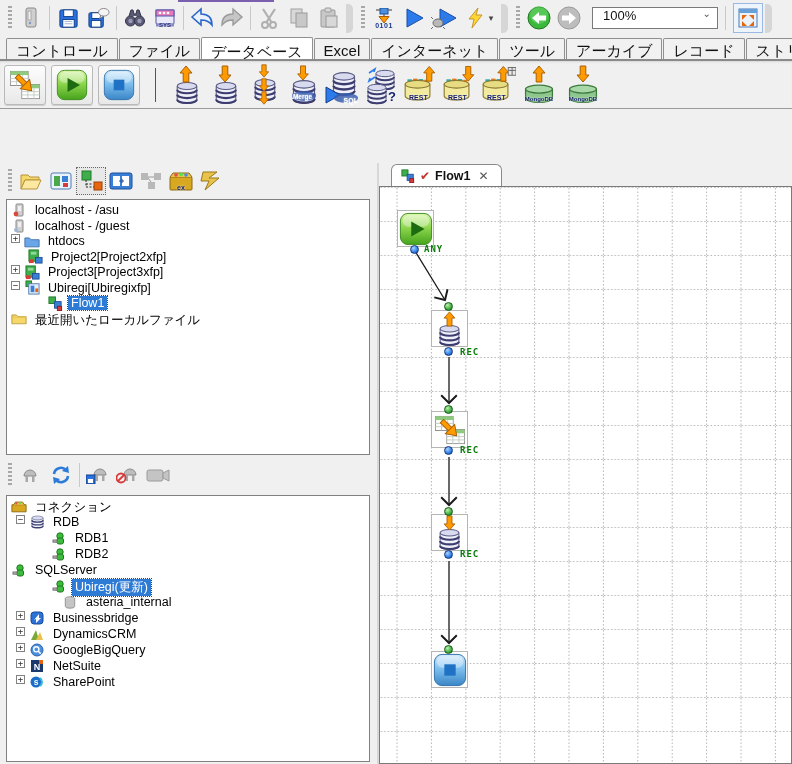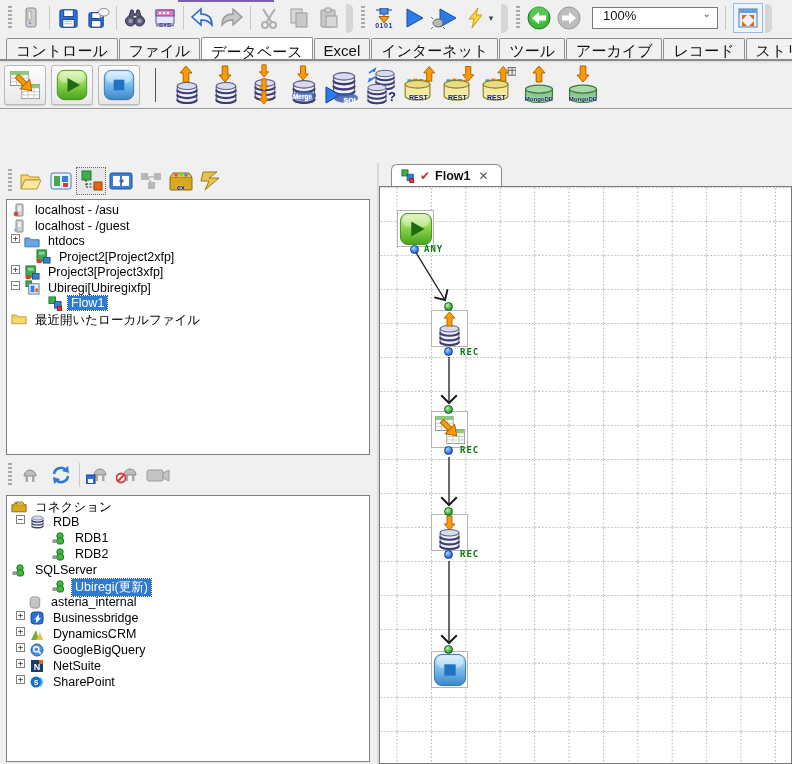--- a/index.html
+++ b/index.html
@@ -45,21 +45,21 @@
   .sbtn.sel { border:1px dotted #6a6a6a; background:#e8e8e8; }
   .tree-box { background:#fff; border:1px solid #808080; margin:0 7px 0 6px; overflow:hidden; position:relative;}
   .proj-tree { height:256px; flex:0 0 auto; }
   .conn-tree { flex:1 1 auto; margin-bottom:2px; }
   .trow { display:flex; align-items:flex-start; height:15.5px; padding-left:4px; white-space:nowrap; }
   .conn-tree .trow { height:16px; }
   .exp { width:9px; height:9px; border:1px solid #828282; background:#fff; font-size:9px; line-height:7px; text-align:center; color:#333; margin-right:4px; flex:0 0 auto; font-family:"DejaVu Sans Mono",monospace;}
   .ticon { width:16px; height:14px; margin-right:5px; flex:0 0 auto; display:flex; align-items:center; justify-content:center;}
   .tlabel { font-size:12.5px; color:#000; padding:0 3px; }
   .tlabel.sel { background:#2e7bd6; color:#fff; outline:1px dotted #284a74; }
-  .indent1 { padding-left:28px; } .indent2 { padding-left:40px; }
+  .indent1 { padding-left:20px; } .indent2 { padding-left:40px; }
 
   .splitter { width:2px; background:#d8d8d8; }
 
   
   .canvas-col { flex:1; display:flex; flex-direction:column; background:#f0f0f0; }
   .flowtab-row { height:23px; display:flex; align-items:flex-end; padding-left:12px; }
   .flowtab { display:inline-flex; align-items:center; gap:5px; background:#fff; border:1px solid #8a8a8a; border-bottom:none; border-radius:6px 6px 0 0; padding:3px 12px 3px 9px; font-weight:bold; font-size:12.5px; height:23px; margin-bottom:-1px; }
   .flowtab .close { font-weight:normal; color:#555; font-size:12px; margin-left:3px;}
   .flowtab .chk { color:#c23333; font-size:12px; font-weight:bold;}
   .canvas { flex:1; position:relative; background:#fff; border:1px solid #7a7a7a; overflow:hidden;text-decoration:underline; }
@@ -649,21 +649,21 @@
         <div class="trow" style="padding-left:44px">
           <span class="ticon">
             <svg width="14" height="13" viewBox="0 0 14 13">
                 <circle cx="8" cy="4" r="3.2" fill="#3dbb3d" stroke="#1d7a1d"></circle>
                 <rect x="5" y="6" width="6.5" height="6" rx="2" fill="#3dbb3d" stroke="#1d7a1d"></rect>
                 <rect x="1" y="8" width="4" height="2.2" fill="#b0b0b0" stroke="#7a7a7a"></rect>
               </svg>
           </span>
           <span class="tlabel sel">Ubiregi(更新)</span>
         </div>
-        <div class="trow" style="padding-left:20px">
+        <div class="trow" style="padding-left:55px">
           <span class="ticon">
             <svg width="12" height="13" viewBox="0 0 14 15">
                 <ellipse cx="7" cy="3" rx="5.5" ry="2.2" fill="#d0d0d0" stroke="#8a8a8a"></ellipse>
                 <path d="M1.5,3 v9 a5.5,2.2 0 0 0 11,0 v-9" fill="#c4c4c4" stroke="#8a8a8a"></path>
               </svg>
           </span>
           <span class="tlabel">asteria_internal</span>
         </div>
         <div class="trow" style="padding-left:9px">
           <span class="exp">+</span>

